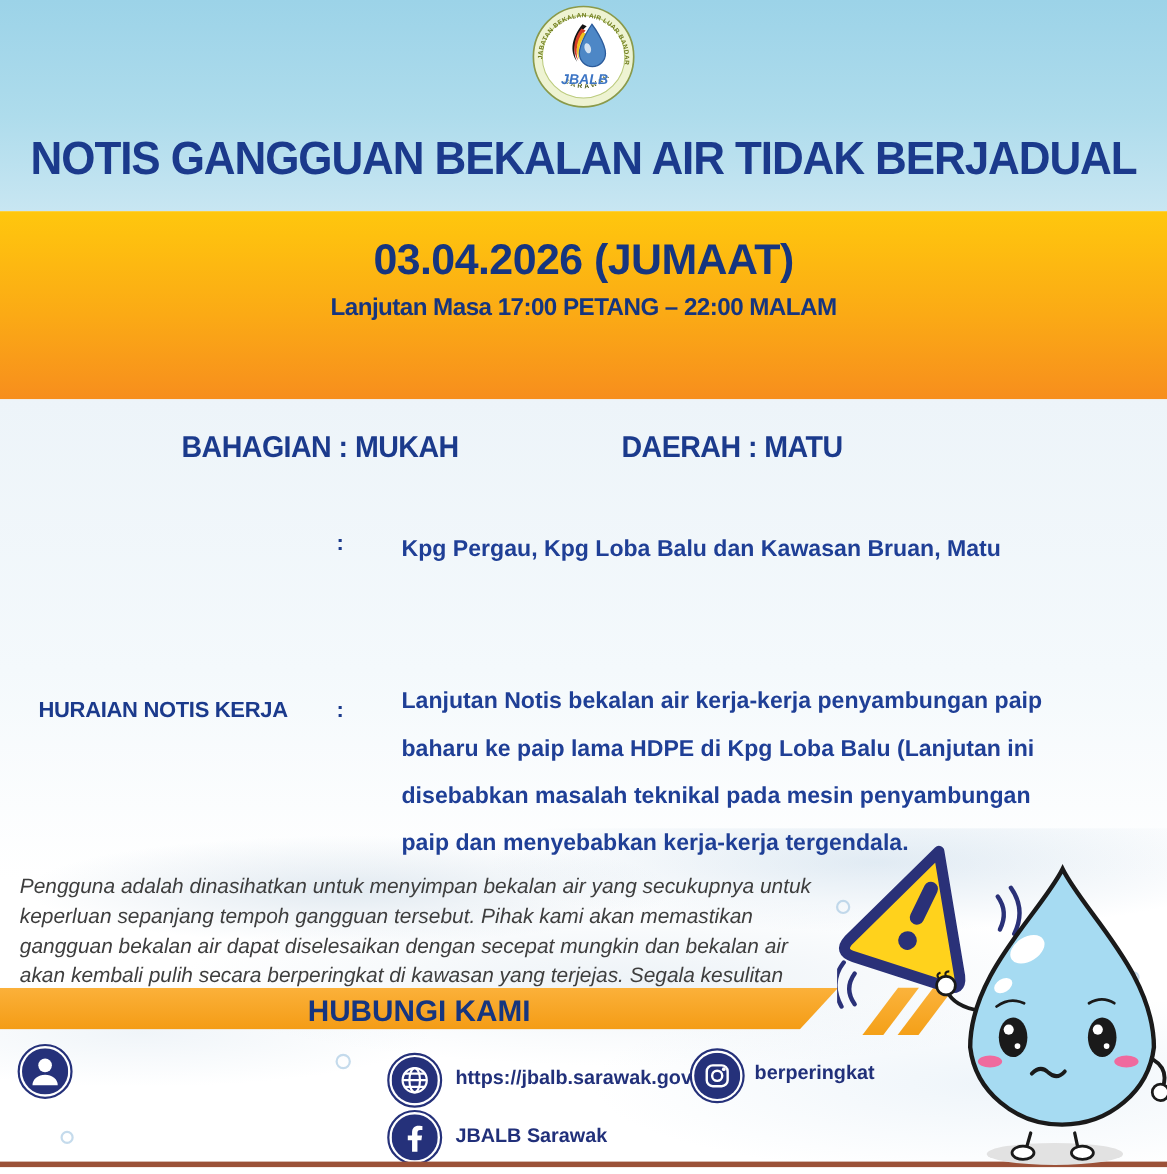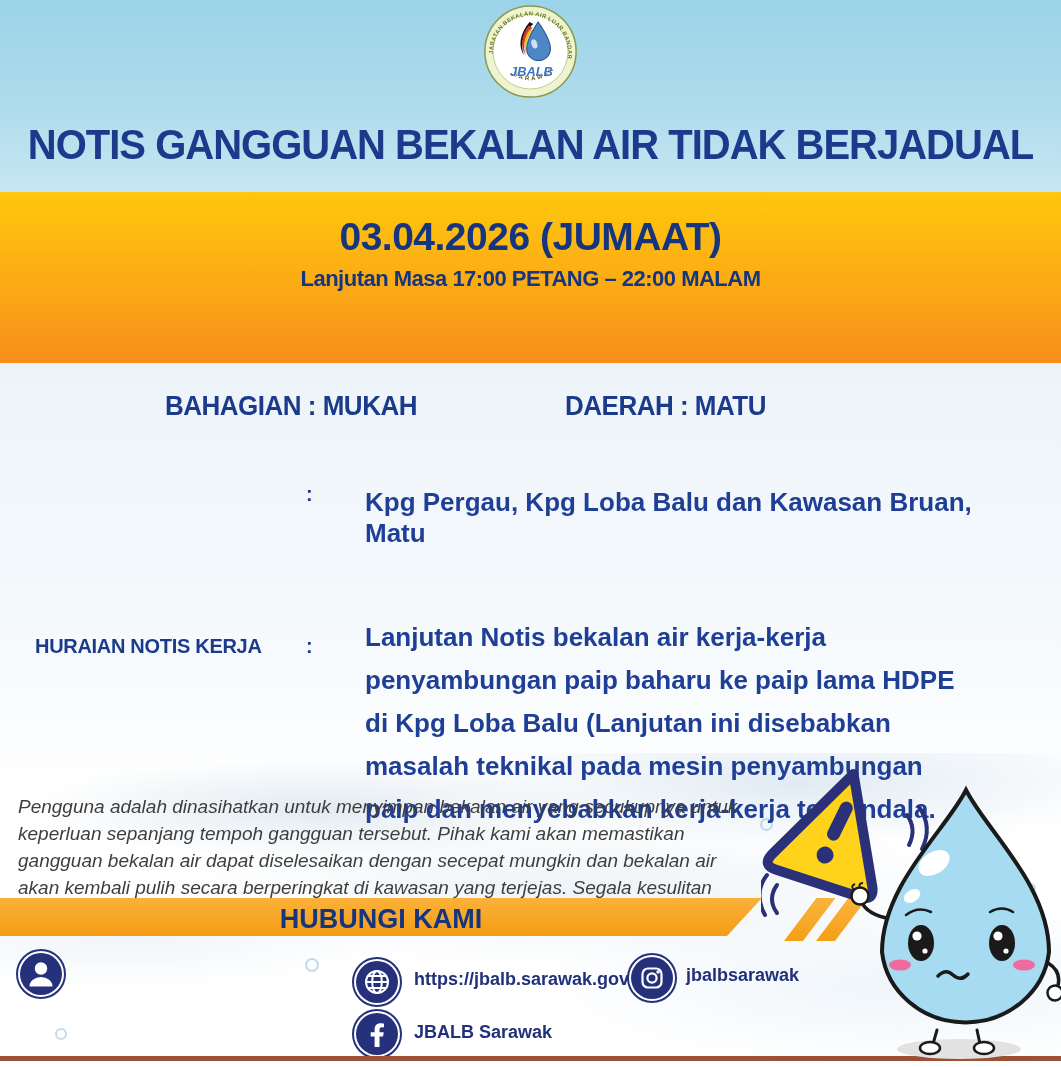--- a/index.html
+++ b/index.html
@@ -33,21 +33,21 @@
        radial-gradient(ellipse 520px 120px at 85% 75%, rgba(190,215,235,.25), transparent 70%);}
   .bubble{position:absolute;border:2px solid rgba(150,190,220,.55);border-radius:50%;}
 
   .locrow span{position:absolute;font-size:26px;font-weight:bold;color:#1b3a8c;
                letter-spacing:-0.5px;transform:scaleY(1.05);}
   .loc-bahagian{left:165px;top:28px;}
   .loc-daerah{left:565px;top:28px;}
 
   .flabel{position:absolute;font-size:20px;font-weight:bold;color:#1b3a8c;letter-spacing:-0.3px;}
   .fcolon{position:absolute;font-size:20px;font-weight:bold;color:#1b3a8c;}
-  .fvalue{position:absolute;font-size:26px;font-weight:bold;color:#1f3f96;}
+  .fvalue{position:absolute;font-size:21px;font-weight:bold;color:#1f3f96;}
 
   .kaw-label{left:35px;top:120px;} .kaw-colon{left:306px;top:120px;}
   .kaw-value{left:365px;top:124px;width:620px;}
 
   .hur-label{left:35px;top:272px;} .hur-colon{left:306px;top:272px;}
   .hur-value{left:365px;top:253px;width:600px;line-height:43px;}
 
   .advisory{position:absolute;left:18px;top:430px;width:738px;
             font-size:19px;font-style:italic;color:#3e3e3e;line-height:27px;font-weight:500;}
 
@@ -170,21 +170,21 @@
     <div class="fbname">JBALB Sarawak</div>
 
     <div class="cicon icon-instagram">
       <svg width="42" height="42" viewBox="0 0 42 42">
         <circle cx="21" cy="21" r="21" fill="#25317a"></circle>
         <rect x="11.5" y="11.5" width="19" height="19" rx="5.5" fill="none" stroke="#ffffff" stroke-width="2.2"></rect>
         <circle cx="21" cy="21" r="4.6" fill="none" stroke="#ffffff" stroke-width="2.2"></circle>
         <circle cx="27" cy="15" r="1.7" fill="#ffffff"></circle>
       </svg>
     </div>
-    <div class="igname">jbalbsarawak</div>
+    <div class="igname">berperingkat</div>
 
     <div class="bottomline"></div>
   </div>
 
   <svg class="mascot" viewBox="0 0 300 310">
 
     <ellipse cx="198" cy="292" rx="62" ry="10" fill="#e2e2e2"></ellipse>
 
     <g stroke="#2a3178" stroke-width="4" fill="none" stroke-linecap="round">
       <path d="M146,58 q10,14 2,30"></path>

